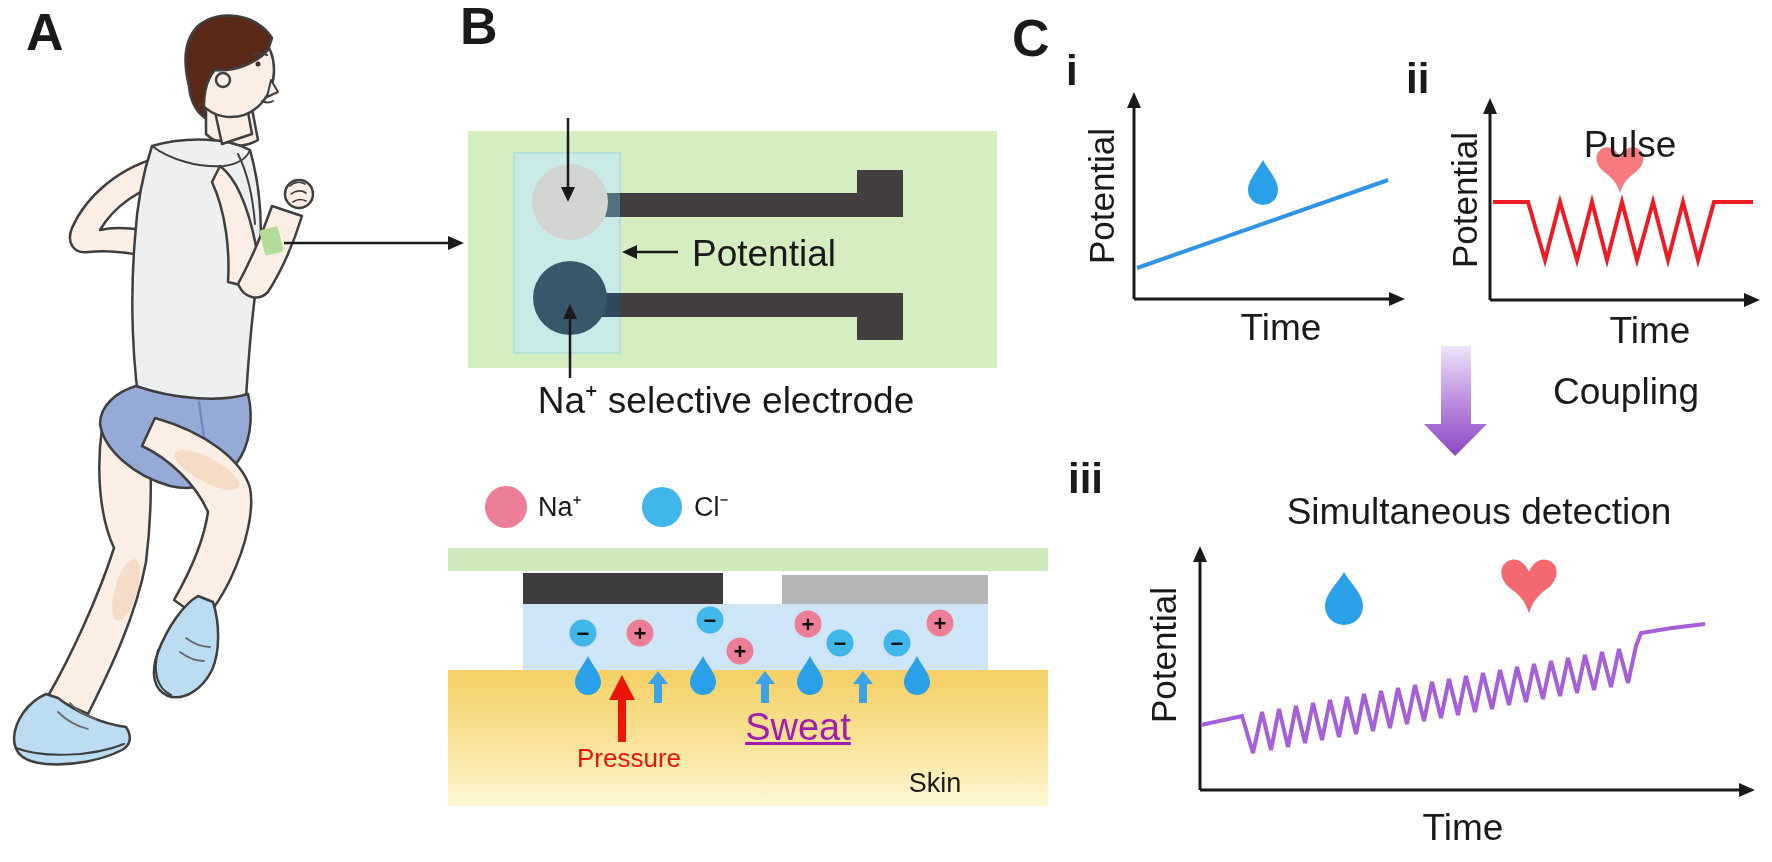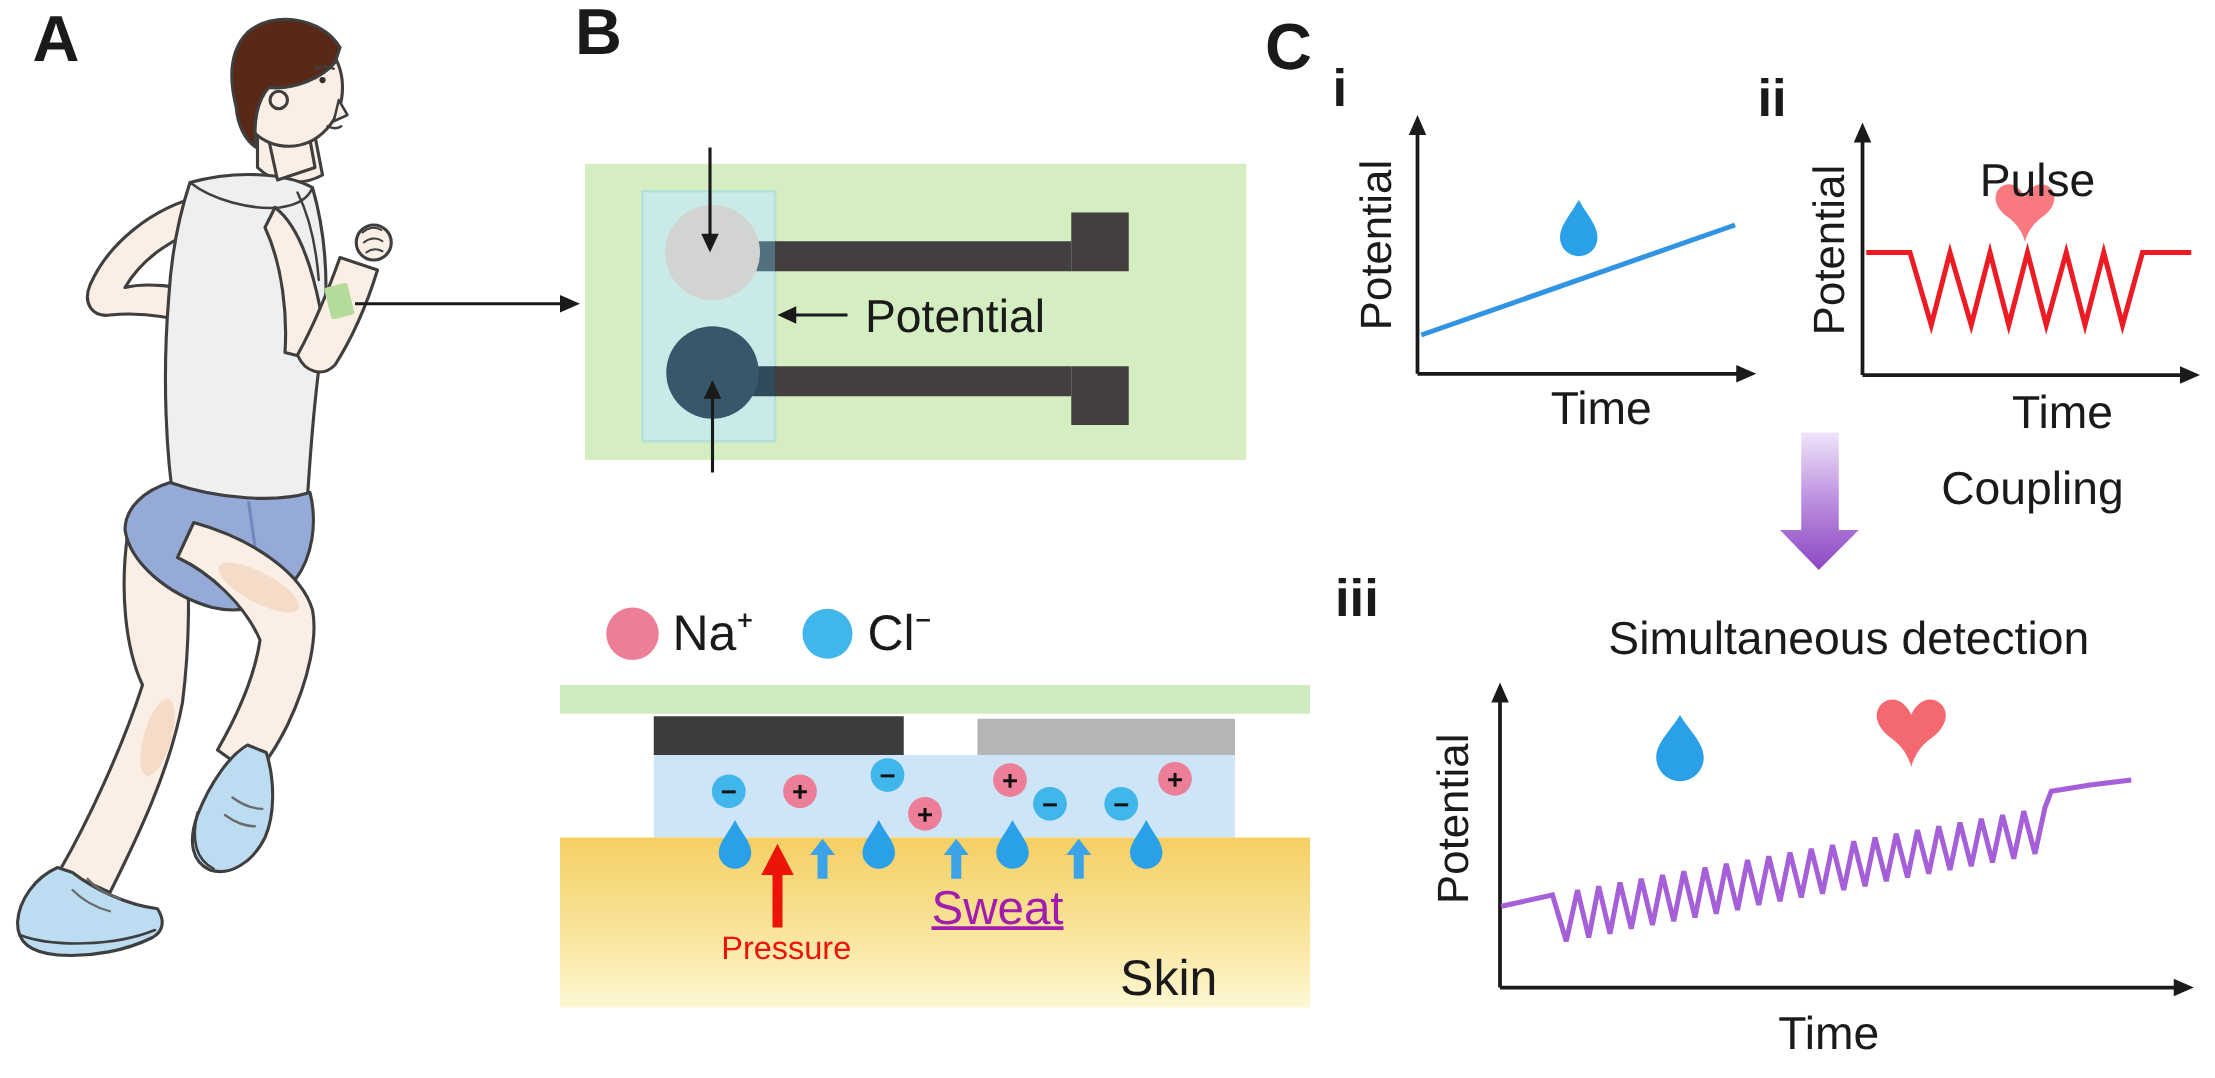--- a/index.html
+++ b/index.html
@@ -6,21 +6,21 @@
   .figure{position:relative;width:1772px;height:862px;background:#fff;overflow:hidden;
           font-family:"Liberation Sans", sans-serif;color:#1a1a1a;}
   .figure svg{position:absolute;left:0;top:0;}
   .lbl{position:absolute;white-space:nowrap;line-height:1;}
   .plabel{font-size:52px;font-weight:bold;}
   .numlabel{font-size:42px;font-weight:bold;}
   .clabel{transform:translate(-50%,-50%);}
   .llabel{transform:translate(0,-50%);}
   .vlabel{transform:translate(-50%,-50%) rotate(-90deg);}
   .t37{font-size:37px;}
-  .t40{font-size:40px;}
+  .t40{font-size:27px;}
   .red{color:#ec1408;}
   .blue{color:#a21caf;text-decoration:underline;}
 </style>
 </head>
 <body>
 
 <div class="figure">
 
 <svg width="1772" height="862" viewBox="0 0 1772 862">
   <defs>
@@ -189,20 +189,21 @@
     <path transform="translate(1529,592) scale(1.35)" d="M0,16 C-2,8 -7,2 -13,-2 C-21,-8 -23,-17 -17,-22 C-10,-27 -3,-22 0,-15 C3,-22 10,-27 17,-22 C23,-17 21,-8 13,-2 C7,2 2,8 0,16 Z" fill="#f4696f" stroke="none"></path>
     <polyline stroke="#a55fd8" stroke-width="4" stroke-linejoin="miter" points="1201,725 1242,716 1253,753 1262,712 1271,750 1279,709 1288,747 1296,706 1305,743 1313,703 1322,740 1330,700 1339,737 1347,697 1356,734 1364,694 1373,731 1381,691 1390,728 1398,688 1407,724 1415,685 1424,721 1432,682 1441,718 1449,679 1458,715 1466,676 1475,712 1483,673 1492,709 1500,670 1509,705 1517,667 1526,702 1534,664 1543,699 1551,661 1560,696 1568,658 1577,693 1585,655 1594,690 1602,652 1611,687 1619,649 1628,683 1636,646 1641,633 1672,628 1705,624"></polyline>
   </g>
 </svg>
 
 <div class="lbl plabel" style="left:26px;top:6px;">A</div>
 <div class="lbl plabel" style="left:460px;top:0px;">B</div>
 <div class="lbl plabel" style="left:1012px;top:12px;">C</div>
 
 <div class="lbl clabel t37" style="left:764px;top:253px;">Potential</div>
+<div class="lbl clabel t37" style="left:726px;top:400px;">Na⁺ selective electrode</div>
 
 <div class="lbl llabel t40" style="left:538px;top:507px;">Na⁺</div>
 <div class="lbl llabel t40" style="left:694px;top:507px;">Cl⁻</div>
 
 <div class="lbl clabel red" style="left:629px;top:758px;font-size:26px;">Pressure</div>
 <div class="lbl clabel blue" style="left:798px;top:727px;font-size:38px;">Sweat</div>
 <div class="lbl clabel t40" style="left:935px;top:783px;">Skin</div>
 
 <div class="lbl numlabel" style="left:1066px;top:50px;">i</div>
 <div class="lbl vlabel" style="left:1101px;top:196px;font-size:35px;">Potential</div>

